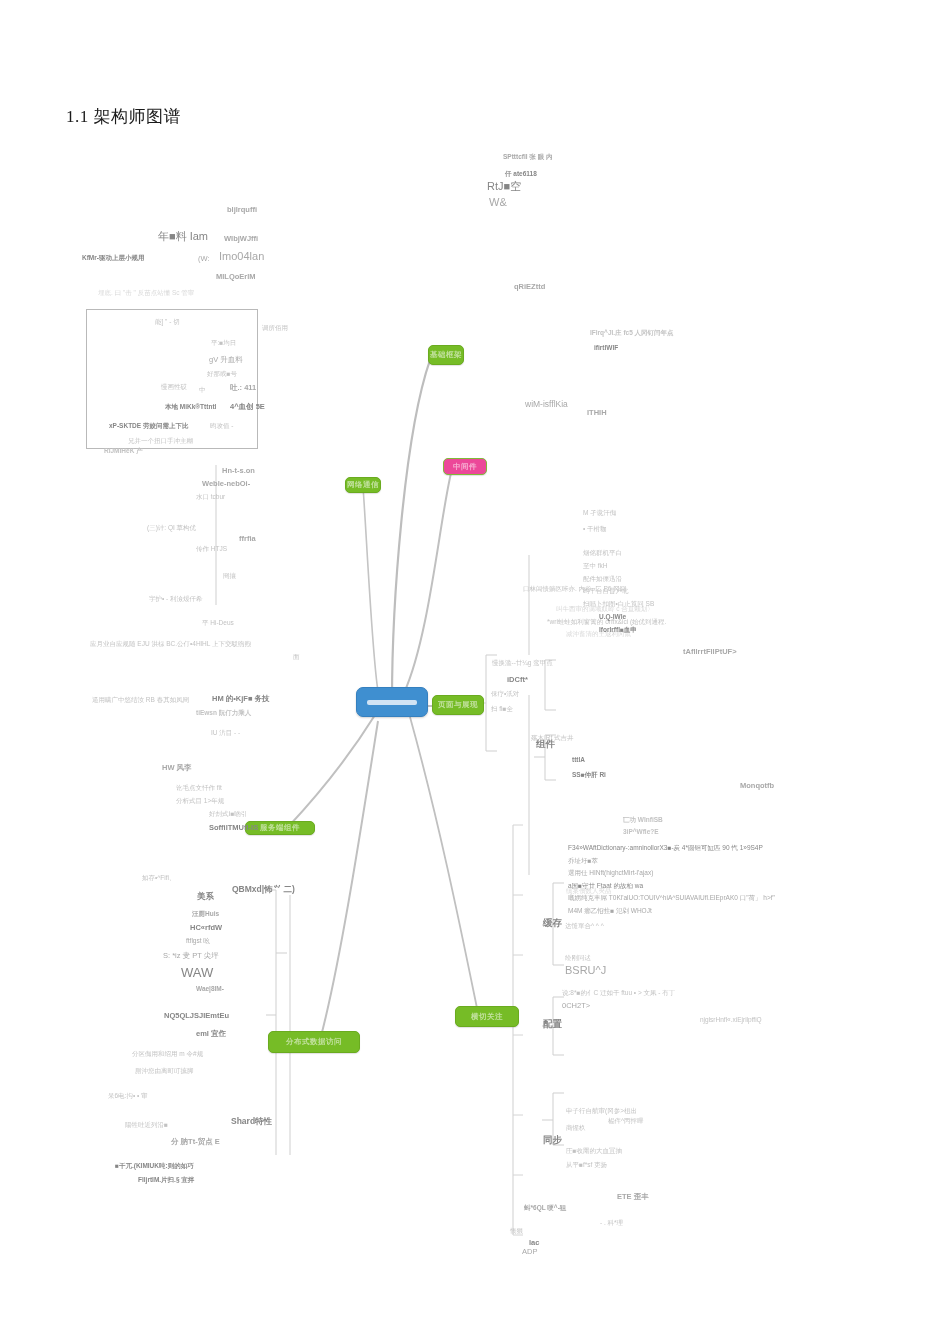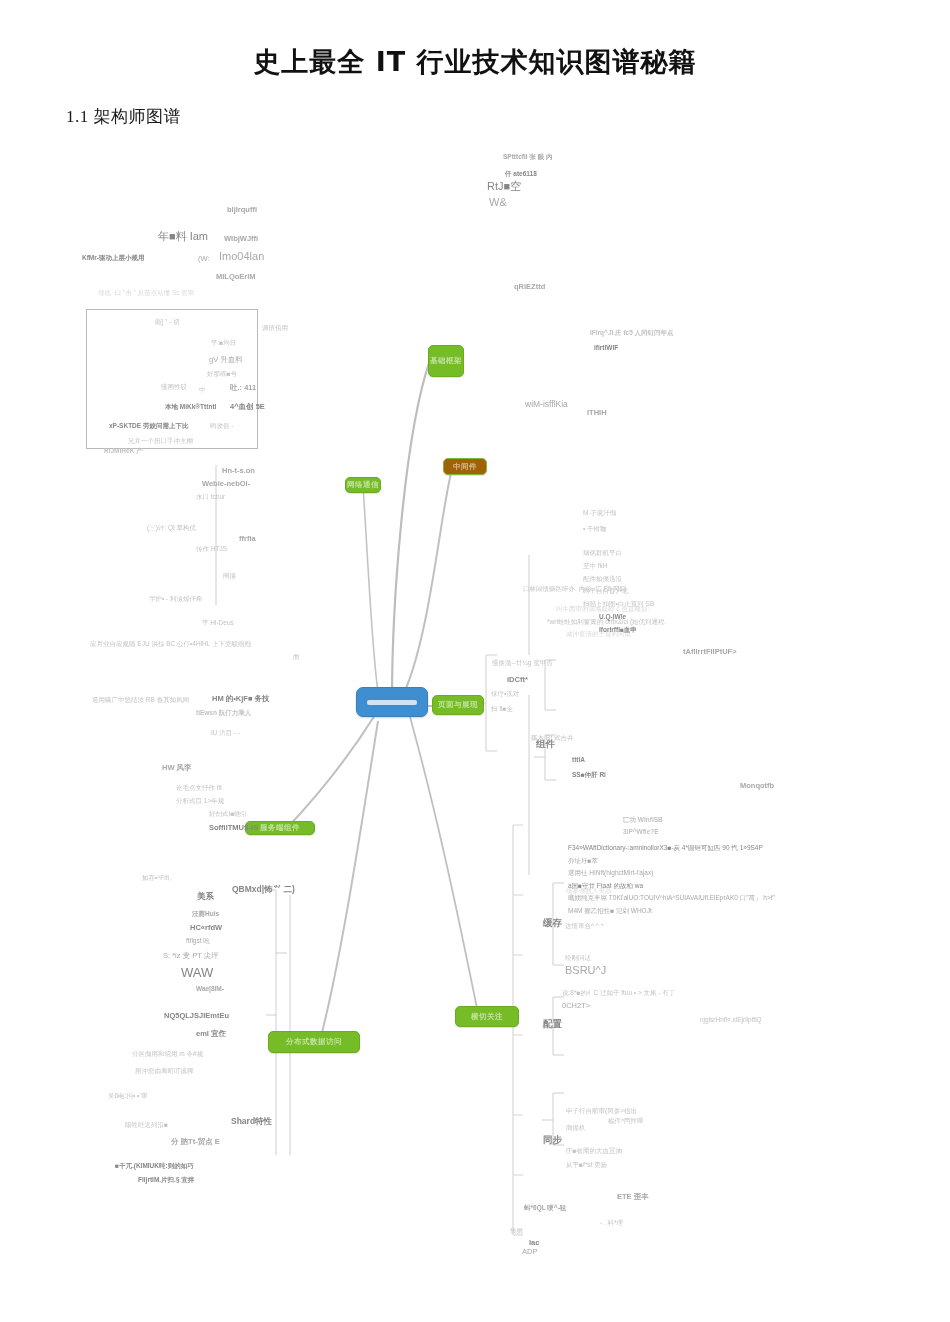--- a/index.html
+++ b/index.html
@@ -37,31 +37,30 @@
   
   .node{position:absolute;border-radius:5px;display:flex;align-items:center;
         justify-content:center;font-size:8px;color:#fff;letter-spacing:.5px;
         box-sizing:border-box;}
   .node .lbl{opacity:.55;filter:blur(.7px);font-weight:700;font-size:7.5px;}
   .root{background:#3f8fd0;border:1px solid #3580bf;border-radius:7px;
         box-shadow:0 1px 2px rgba(0,0,0,.18);}
   .root .bar{width:72%;height:5px;background:#eaf2fa;border-radius:2px;opacity:.85;}
   .grn{background:#76bc26;border:1px solid #6aab1f;
        box-shadow:0 1px 1px rgba(0,0,0,.12);}
-  .grn.pale{background:#a16207;border-color:#80b938;}
+  .grn.pale{background:#ec4899;border-color:#80b938;}
 
   
   .boxregion{position:absolute;border:1px solid #b9b9b9;background:#fff;}
 </style>
 </head>
 <body>
 
 <div class="page">
 
-  <div class="doc-title">史上最全 IT 行业技术知识图谱秘籍</div>
   <div class="sec-head">1.1 架构师图谱</div>
 
   <div class="map">
 
     <svg viewBox="0 0 950 1130">
       <g fill="none" stroke="#b8b8b8" stroke-width="1.4">
 
         <path d="M392,565 C392,470 404,300 430,225" stroke="#bdbdbd" stroke-width="2.2"></path>
 
         <path d="M378,556 C372,520 366,390 363,352" stroke="#c4c4c4" stroke-width="1.6"></path>
@@ -131,21 +130,21 @@
         <path d="M513,980 L523,980"></path>
           <path d="M513,1040 L523,1040"></path>
         <path d="M513,1100 L523,1100"></path>
       </g>
     </svg>
 
     <div class="node root" style="left:356px;top:552px;width:72px;height:30px;">
       <span class="bar"></span>
     </div>
 
-    <div class="node grn" style="left:428px;top:210px;width:36px;height:32px;">
+    <div class="node grn" style="left:428px;top:210px;width:36px;height:20px;">
       <span class="lbl">基础框架</span>
     </div>
 
     <div class="node grn" style="left:345px;top:342px;width:36px;height:16px;">
       <span class="lbl">网络通信</span>
     </div>
 
     <div class="node grn pale" style="left:443px;top:323px;width:44px;height:17px;">
       <span class="lbl">中间件</span>
     </div>

